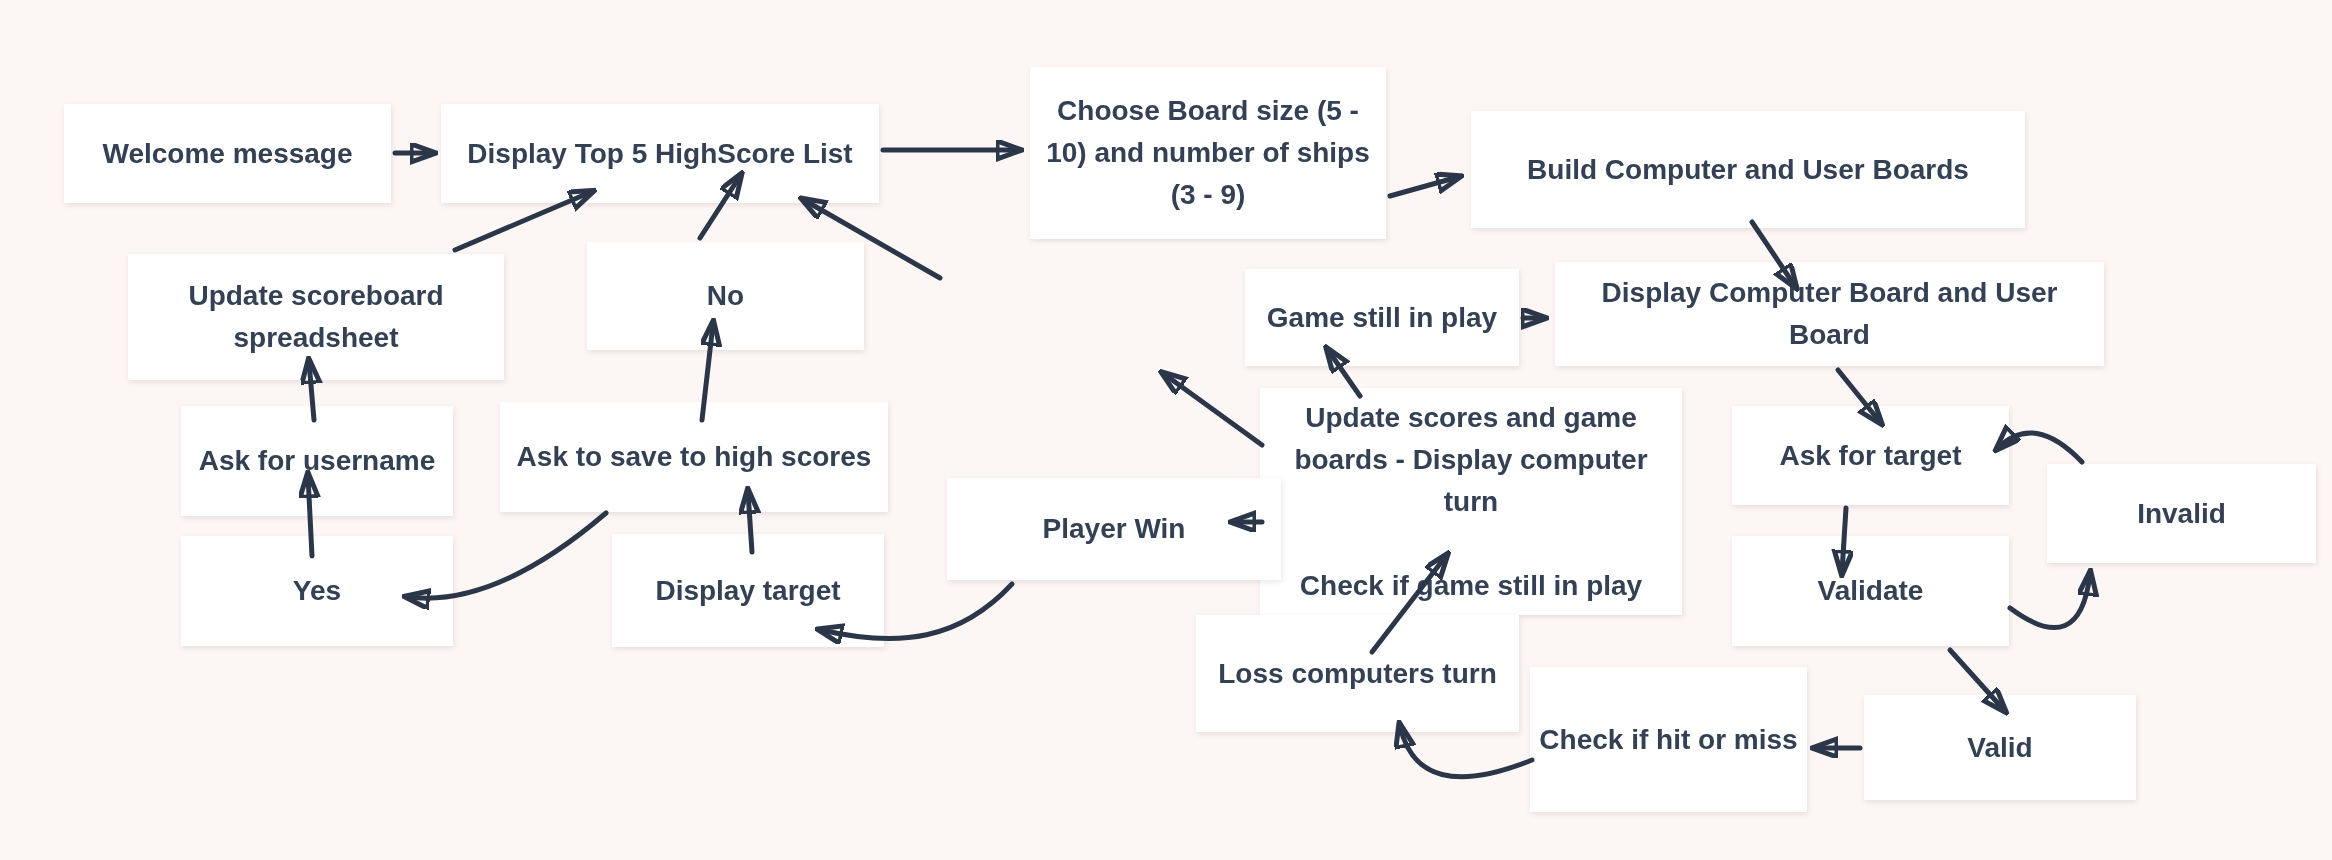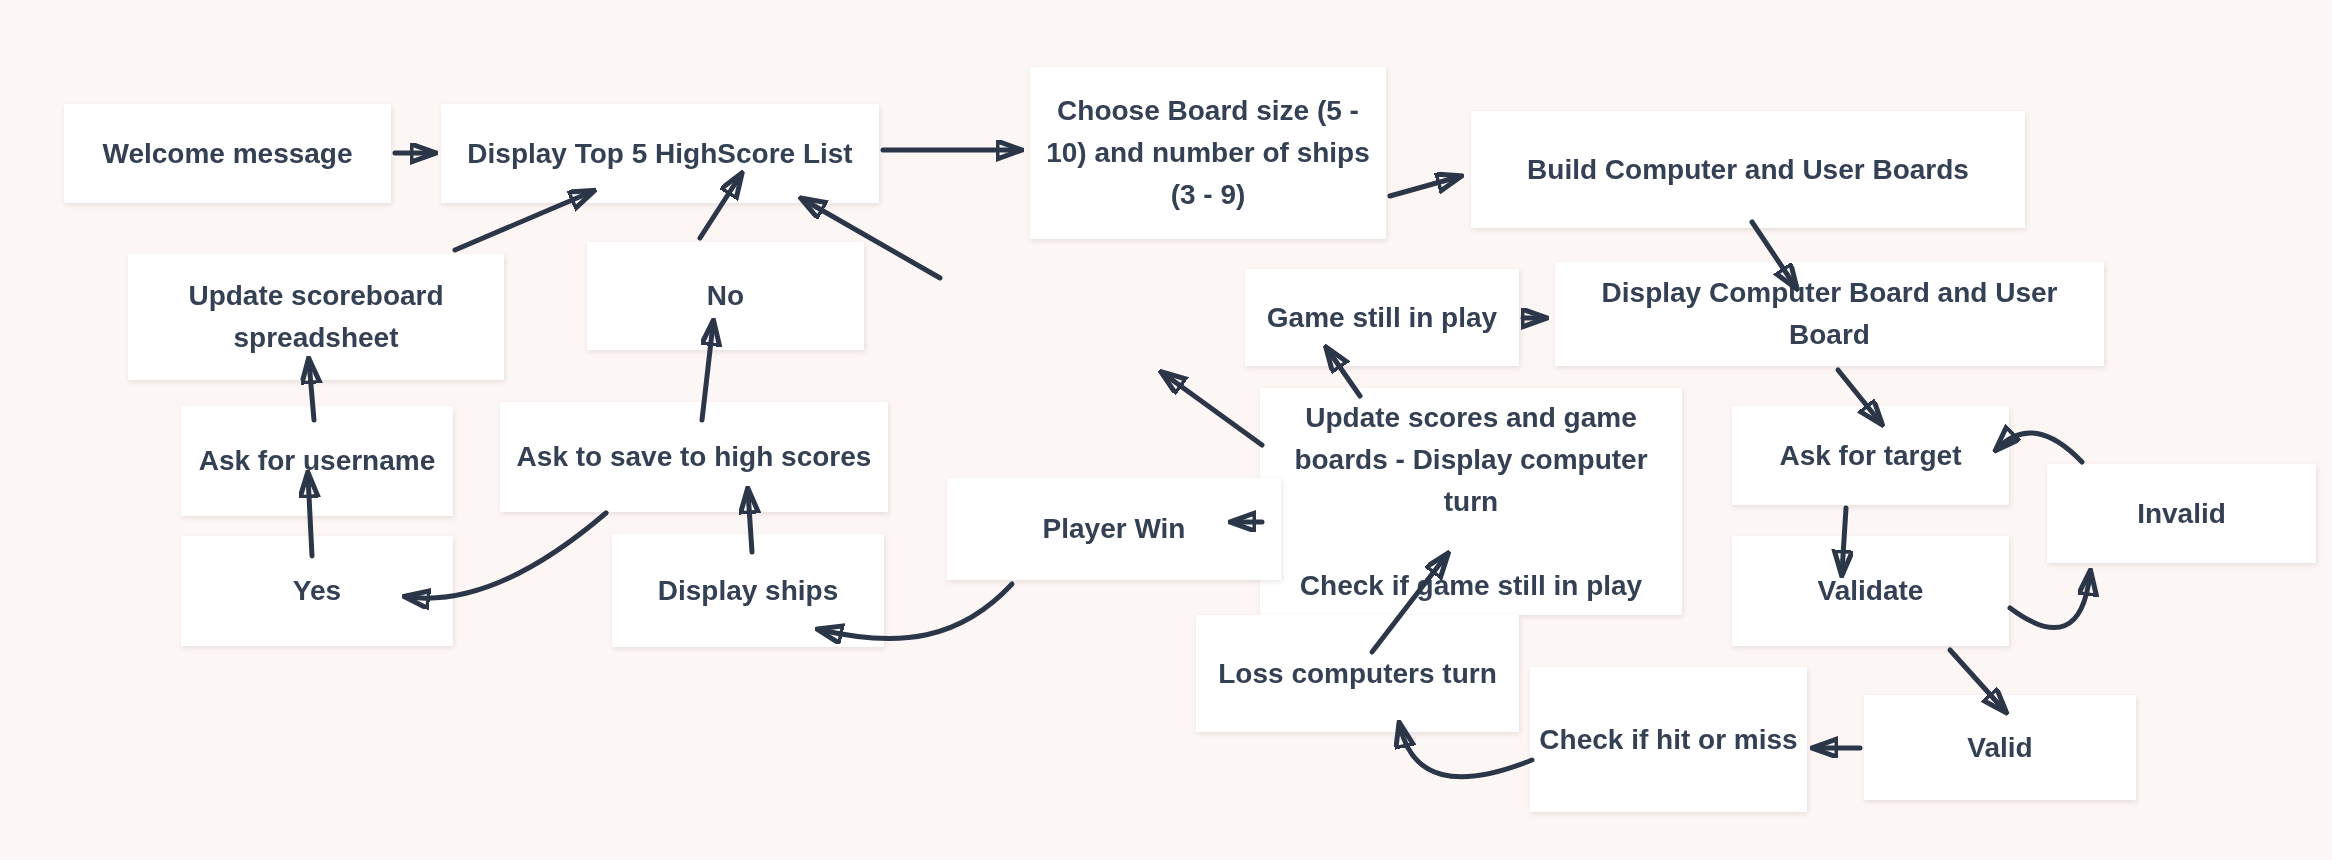--- a/index.html
+++ b/index.html
@@ -93,19 +93,19 @@
     <div class="node" style="left: 1245px; top: 269px; width: 274px; height: 97px;">Game still in play</div>
     <div class="node" style="left: 1555px; top: 262px; width: 549px; height: 104px;">Display Computer Board and User Board</div>
     <div class="node" style="left: 181px; top: 406px; width: 272px; height: 110px;">Ask for username</div>
     <div class="node" style="left: 500px; top: 402px; width: 388px; height: 110px;">Ask to save to high scores</div>
     <div class="node" style="left: 1260px; top: 388px; width: 422px; height: 227px;">Update scores and game boards - Display computer turn
 
 Check if game still in play</div>
     <div class="node" style="left: 1732px; top: 406px; width: 277px; height: 99px;">Ask for target</div>
     <div class="node" style="left: 2047px; top: 464px; width: 269px; height: 99px;">Invalid</div>
     <div class="node" style="left: 181px; top: 536px; width: 272px; height: 110px;">Yes</div>
-    <div class="node" style="left: 612px; top: 534px; width: 272px; height: 113px;">Display ships</div>
+    <div class="node" style="left: 612px; top: 534px; width: 272px; height: 113px;">Display target</div>
     <div class="node" style="left: 947px; top: 478px; width: 334px; height: 102px;">Player Win</div>
     <div class="node" style="left: 1732px; top: 536px; width: 277px; height: 110px;">Validate</div>
     <div class="node" style="left: 1196px; top: 615px; width: 323px; height: 117px;">Loss computers turn</div>
     <div class="node" style="left: 1530px; top: 667px; width: 277px; height: 145px; text-align: right;">Check if hit or miss</div>
     <div class="node" style="left: 1864px; top: 695px; width: 272px; height: 105px;">Valid</div>
   </div>
 
 </body></html>

